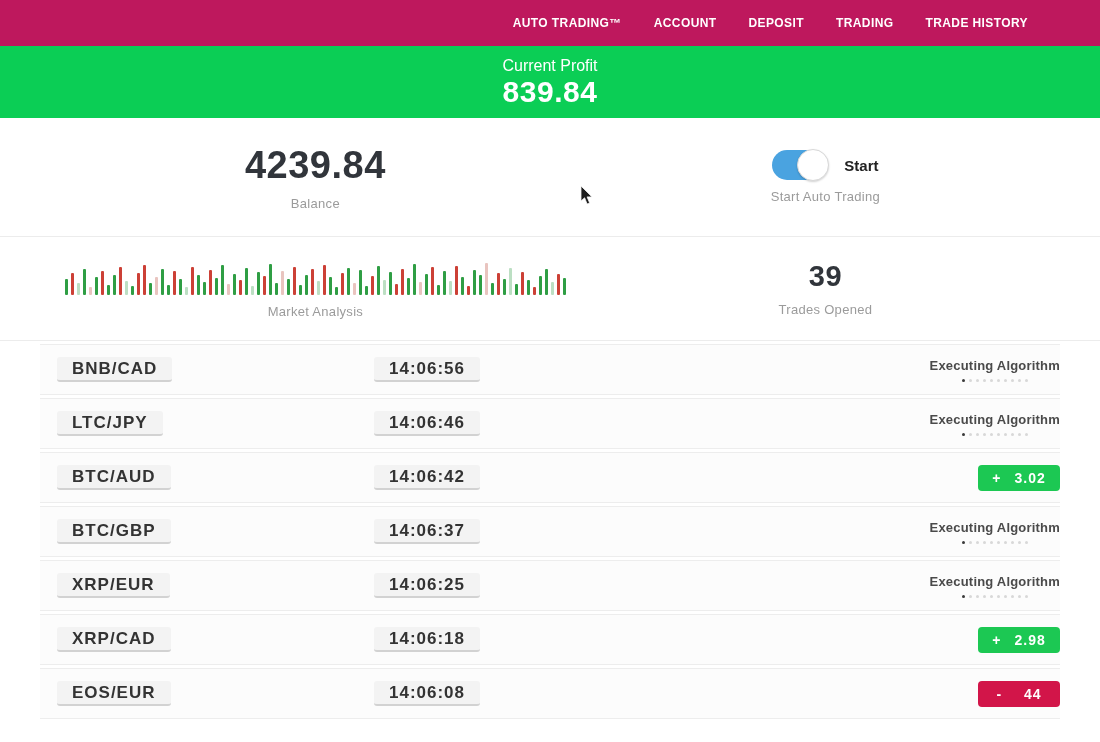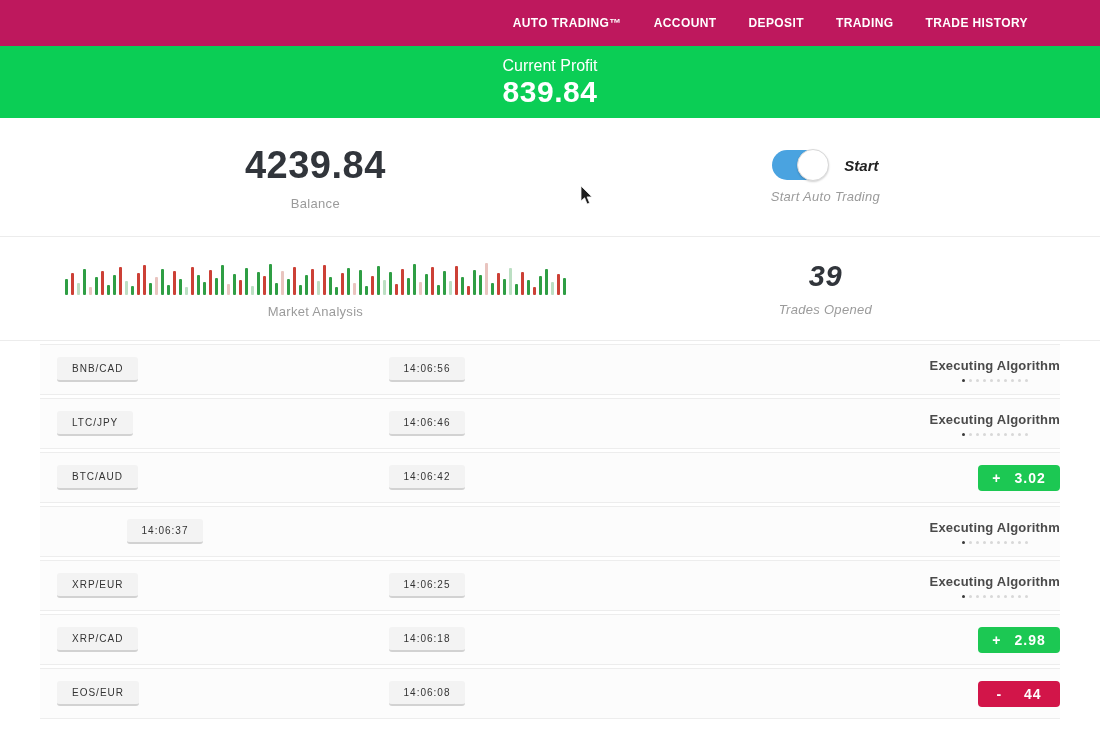--- a/index.html
+++ b/index.html
@@ -15,21 +15,21 @@
   
   .banner { height:72px; display:flex; flex-direction:column; align-items:center;
             justify-content:center; color:#fff; }
   .banner-label { font-size:16px; margin-top:2px; }
   .banner-value { font-size:30px; font-weight:bold; letter-spacing:.5px; }
 
   
   .section { display:flex; padding:0 40px; }
   .col { display:flex; flex-direction:column; align-items:center; justify-content:center; }
   .col.left  { width:54%; }
-  .col.right { width:46%;font-style:italic; }
+  .col.right { width:46%; }
   .header-section { height:119px; border-bottom:1px solid #ececec; }
   .market-section { height:104px; border-bottom:1px solid #ececec; }
   .big-num { font-size:38px; font-weight:bold; color:#31353b; letter-spacing:.5px; }
   .big-num.md { font-size:29px; }
   .sub { font-size:13px; color:#9b9b9b; letter-spacing:.3px; margin-top:9px; }
 
   
   .toggle-row { display:flex; align-items:center; gap:16px; }
   .toggle { width:56px; height:30px; border-radius:15px; position:relative; cursor:pointer; }
   .toggle .knob { position:absolute; right:-1px; top:-1px; width:32px; height:32px;
@@ -45,21 +45,21 @@
   .table { padding:0 40px; }
   .row { display:flex; align-items:center; height:51px; margin-top:3px;
          background:#fcfcfc; border-top:1px solid #ededed; border-bottom:1px solid #ededed; }
   .cell.c1 { width:262px; padding-left:17px; }
   .cell.c2 { width:250px; display:flex; justify-content:center; }
   .row .spacer { flex:1; }
   .cell.c3 { width:326px; display:flex; justify-content:flex-end; }
 
   .chip { display:inline-flex; align-items:center; height:25px; padding:0 15px;
           background:#f3f3f3; border-radius:3px; border-bottom:2px solid #d2d2d2;
-          font-size:10px; font-weight:normal; color:#333; letter-spacing:1px; }
+          font-size:17px; font-weight:bold; color:#333; letter-spacing:1px; }
 
   .exec { display:flex; flex-direction:column; align-items:center; }
   .exec-label { font-size:13px; font-weight:bold; color:#4a4a4a; letter-spacing:.2px; }
   .dots { display:flex; gap:4px; margin-top:6px; }
   .dot { width:3px; height:3px; border-radius:50%; background:#d8d8d8; }
   .dot.active { background:#3a3a3a; }
 
   .badge { display:inline-flex; align-items:center; justify-content:center; gap:13px;
            height:26px; min-width:82px; padding:0 14px; border-radius:4px;
            color:#fff; font-size:14px; font-weight:bold; letter-spacing:1px; }
@@ -256,20 +256,21 @@
     <div class="spacer"></div>
     <div class="cell c3">
       <span class="badge profit" style="background: rgb(28, 200, 83);">
         <span>+</span>
           <span>3.02</span>
       </span>
     </div>
   </div>
 
   <div class="row">
+    <div class="cell c1"><span class="chip">BTC/GBP</span></div>
     <div class="cell c2">
         <span class="chip">14:06:37</span>
       </div>
     <div class="spacer"></div>
     <div class="cell c3">
       <div class="exec">
         <div class="exec-label">Executing Algorithm</div>
         <div class="dots">
             <span class="dot active"></span>
             <span class="dot"></span>

